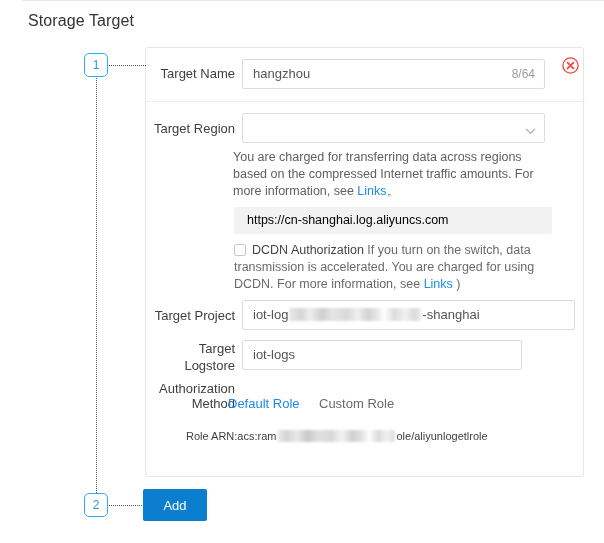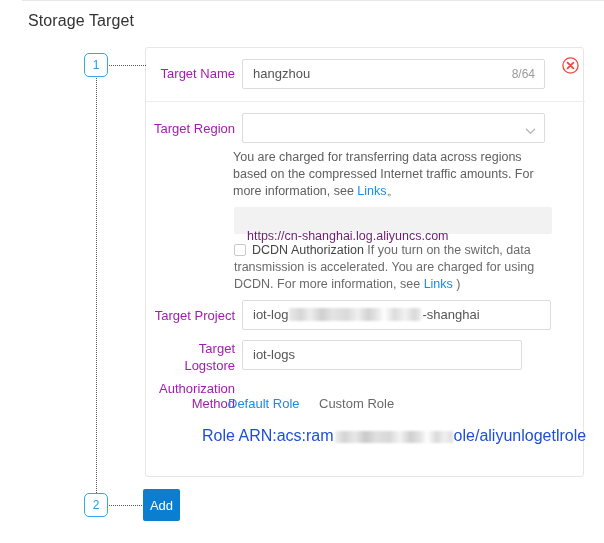--- a/index.html
+++ b/index.html
@@ -78,21 +78,21 @@
   .row-divider {
     position: absolute;
     left: 0; top: 53px; width: 439px; height: 1px;
     background: #ededed;
   }
 
   
   .form-label {
     position: absolute;
     text-align: right;
-    color: #a21caf;
+    color: #404040;
     font-size: 13px;
     line-height: 17px;
   }
 
   .field-box {
     position: absolute;
     border: 1px solid #dcdcdc;
     background: #ffffff;
     border-radius: 2px;
     height: 30px;
@@ -147,24 +147,24 @@
   
   #endpoint {
     position: absolute;
     left: 234px; top: 207px;
     width: 318px; height: 27px;
     background: #f2f2f2;
     border-radius: 2px;
   }
   #endpoint .ep-text {
     position: absolute;
-    left: 13px; top: 16px;
+    left: 13px; top: 0;
     line-height: 27px;
     font-size: 12.5px;
-    color: #701a75;
+    color: #000000;
   }
 
   
   #dcdn-wrap {
     position: absolute;
     left: 234px; top: 242px;
     width: 322px;
     font-size: 12.5px;
     line-height: 17px;
     color: #6a6a6a;
@@ -175,21 +175,21 @@
     border: 1px solid #c9c9c9;
     border-radius: 2px;
     background: #fff;
     vertical-align: -2px;
     margin-right: 6px;
   }
   .dcdn-strong { color: #454545; }
 
   
   #lbl-project { left: 140px; top: 307px; width: 95px; }
-  #fld-project { left: 242px; top: 300px; width: 309px; text-decoration: underline; }
+  #fld-project { left: 242px; top: 300px; width: 333px; text-decoration: underline; }
   .blurred {
     display: inline-block;
     vertical-align: -2px;
     height: 13px;
     width: 132px;
     margin: 0 1px;
     background:
       linear-gradient(90deg,
         #e9e9e9 0%, #d6d6d6 9%, #eeeeee 16%,
         #cfcfcf 25%, #e4e4e4 33%, #dadada 44%,
@@ -222,24 +222,24 @@
     white-space: nowrap;
     cursor: pointer;
   }
   .auth-tab.active { color: #1b8ae8; }
   #tab-0 { left: 0px; }
   #tab-1 { left: 91px; }
   #tab-2 { left: 191px; }
 
   #role-arn {
     position: absolute;
-    left: 202px; top: 428px;
-    font-size: 16px;
+    left: 186px; top: 428px;
+    font-size: 11px;
     line-height: 16px;
-    color: #1d4ed8;
+    color: #404040;
     white-space: nowrap;
   }
   .blurred-arn {
     display: inline-block;
     vertical-align: -2px;
     height: 12px;
     width: 118px;
     margin: 0 1px;
     background:
       linear-gradient(90deg,
@@ -248,21 +248,21 @@
         #f4f4f4 55%, #cfcfcf 64%, #e6e6e6 73%,
         #ffffff 78%, #dadada 86%, #f0f0f0 93%,
         #dedede 100%);
     filter: blur(1.1px);
   }
 
   
   #add-button {
     position: absolute;
     left: 143px; top: 489px;
-    width: 37px; height: 32px;
+    width: 64px; height: 32px;
     background: #0b7ed0;
     border: none;
     border-radius: 2px;
     color: #ffffff;
     font-family: "Liberation Sans", sans-serif;
     font-size: 13px;
     cursor: pointer;
     padding: 0;
   }
 </style>

